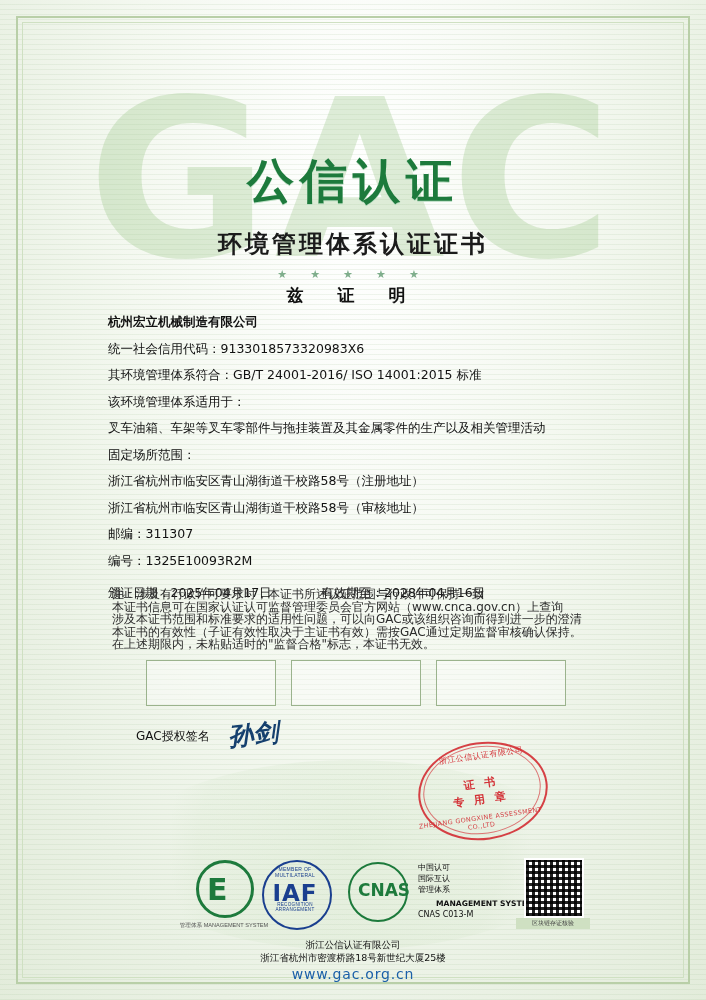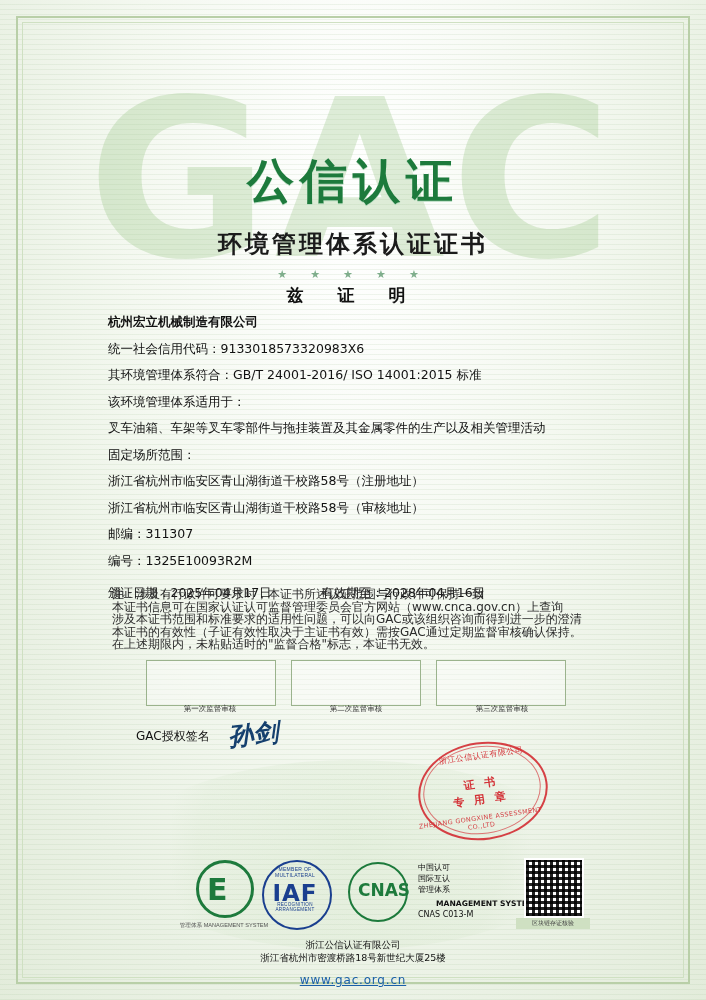--- a/index.html
+++ b/index.html
@@ -200,21 +200,21 @@
   }
   .qr-cap{
     position:absolute;left:516px;top:918px;width:74px;text-align:center;
     font-size:6px;color:#444;background:#cfe0c2;padding:1px 0;
   }
 
   .footer{
     position:absolute;left:0;top:938px;width:706px;text-align:center;
     font-family:"DejaVu Sans",sans-serif;font-size:9.5px;color:#111;line-height:13px;
   }
-  .footer .url{color:#1a5fa8;font-size:12px;letter-spacing:.8px;margin-top:10px;text-decoration:underline;}
+  .footer .url{color:#1a5fa8;font-size:14px;letter-spacing:.8px;margin-top:4px;}
   .ms-caption{
     position:absolute;left:176px;top:922px;width:96px;text-align:center;
     font-size:5.6px;color:#555;line-height:7px;
   }
 </style>
 </head>
 <body>
 
 <div class="cert">
   <div class="watermark">GAC</div>
@@ -252,25 +252,20 @@
       <div>涉及本证书范围和标准要求的适用性问题，可以向GAC或该组织咨询而得到进一步的澄清</div>
       <div>本证书的有效性（子证有效性取决于主证书有效）需按GAC通过定期监督审核确认保持。</div>
       <div>在上述期限内，未粘贴适时的"监督合格"标志，本证书无效。</div>
     </div>
 
     <div class="audit-boxes">
       <div class="audit-box"></div>
       <div class="audit-box"></div>
       <div class="audit-box"></div>
     </div>
-    <div class="audit-labels">
-      <span>第一次监督审核</span>
-      <span>第二次监督审核</span>
-      <span>第三次监督审核</span>
-    </div>
 
     <div class="sign-row">
       <span class="sign-label">GAC授权签名</span>
       <span class="sign-script">孙剑</span>
     </div>
 
     <div class="seal">
       <div class="ring"></div>
       <div class="ring2"></div>
       <div class="top-text">浙江公信认证有限公司</div>

